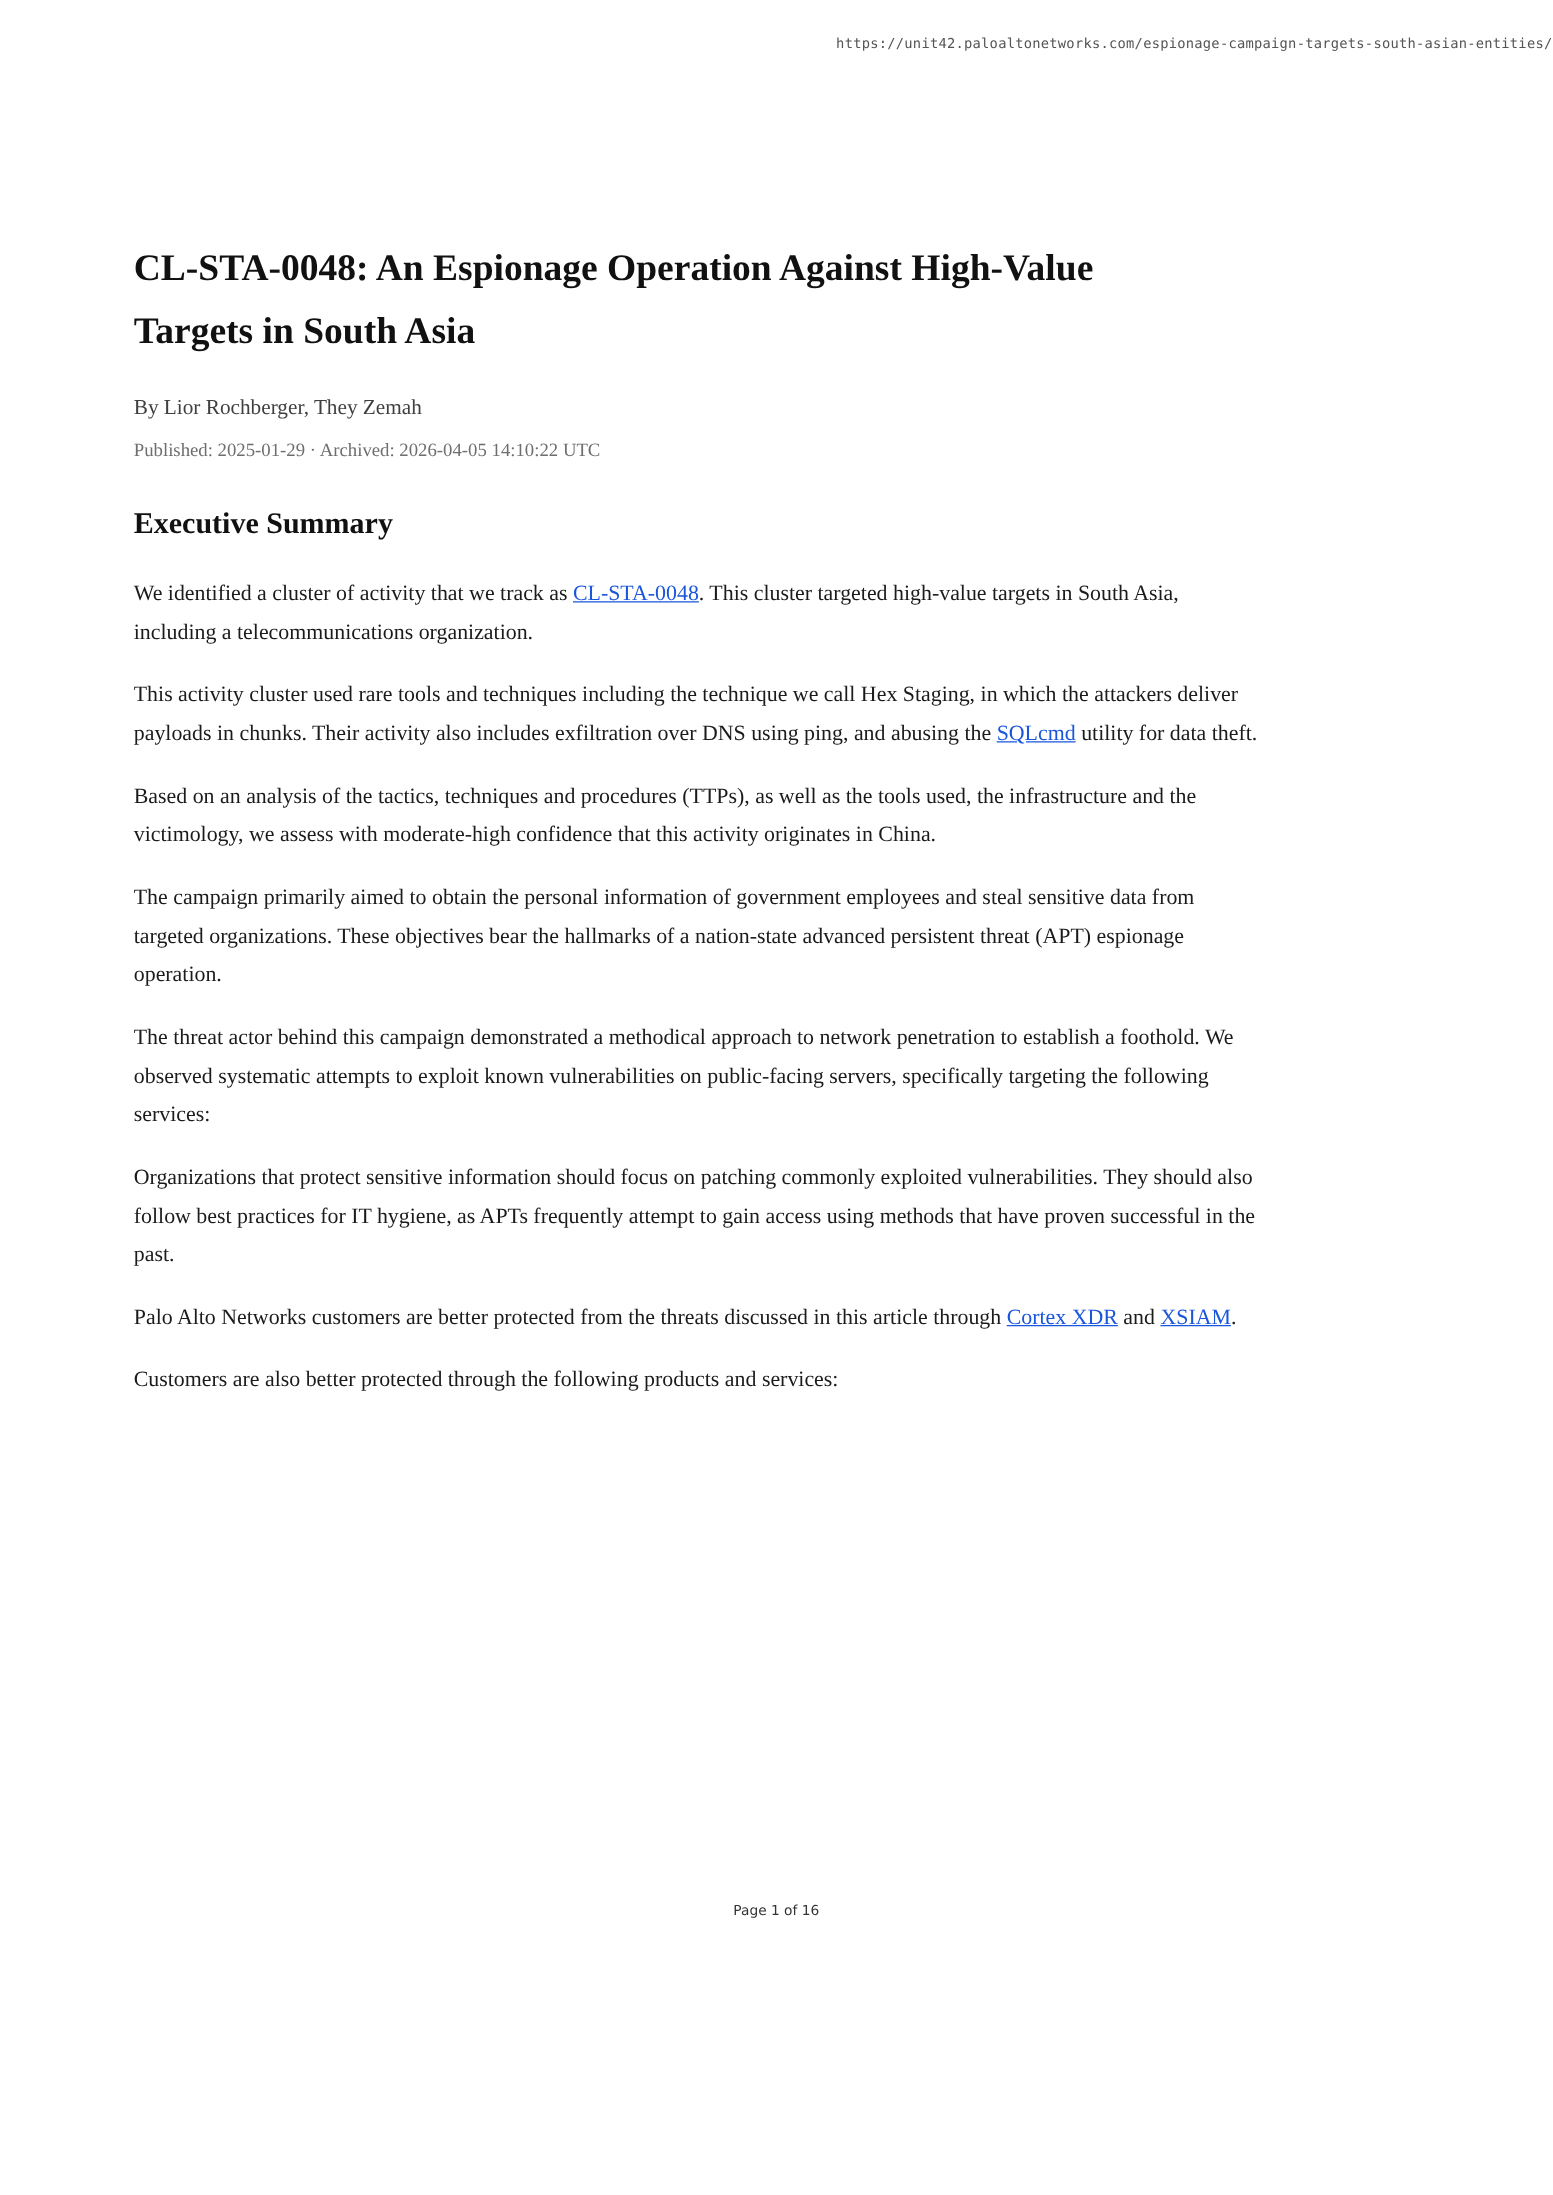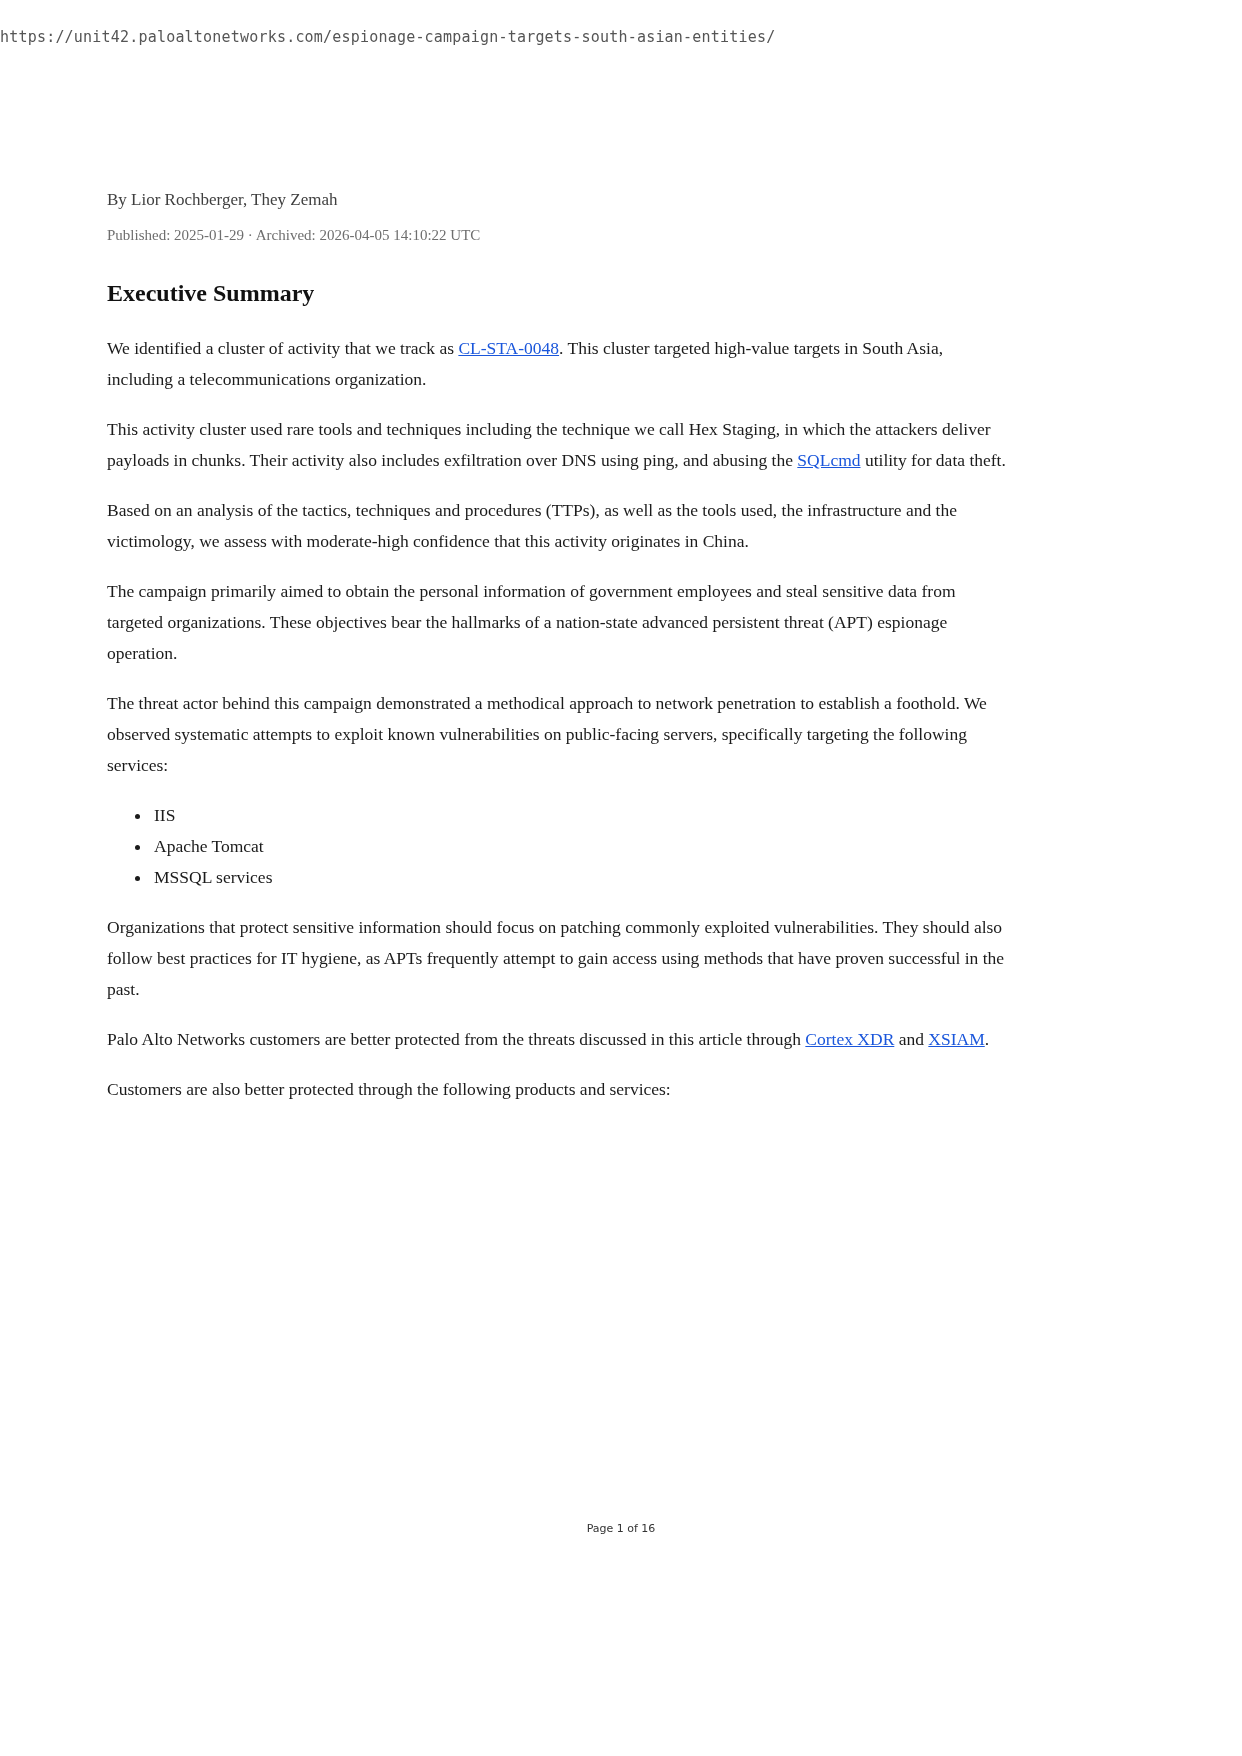--- a/index.html
+++ b/index.html
@@ -10,23 +10,23 @@
     position: relative;
     font-family: "Liberation Serif", serif;
     color: #1b1b1b;
     overflow: hidden;
   }
   .print-url {
     position: absolute;
     top: 28px;
     left: 0;
     right: 0;
-    text-align: left;
+    text-align: right;
     font-family: "DejaVu Sans Mono", monospace;
-    font-size: 15px;
+    font-size: 11px;
     letter-spacing: 0.2px;
     color: #555555;
   }
   .content {
     position: absolute;
     top: 190px;
     left: 107px;
     width: 905px;
   }
   h1.article-title {
@@ -84,38 +84,37 @@
 </style>
 </head>
 <body>
 
 <div class="page">
 
   <div class="print-url">https://unit42.paloaltonetworks.com/espionage-campaign-targets-south-asian-entities/</div>
 
   <div class="content">
 
+    <h1 class="article-title">
+      <span>CL-STA-0048: An Espionage Operation Against High-Value</span>
+      <span>Targets in South Asia</span>
+    </h1>
 
     <p class="byline">By Lior Rochberger, They Zemah</p>
 
     <p class="meta">Published: 2025-01-29 · Archived: 2026-04-05 14:10:22 UTC</p>
 
     <h2 class="section-heading">Executive Summary</h2>
 
     <div id="blocks">
         <p class="body-p">We identified a cluster of activity that we track as <a href="#" class="inline-link">CL-STA-0048</a>. This cluster targeted high-value targets in South Asia, including a telecommunications organization.</p>
         <p class="body-p">This activity cluster used rare tools and techniques including the technique we call Hex Staging, in which the attackers deliver payloads in chunks. Their activity also includes exfiltration over DNS using ping, and abusing the <a href="#" class="inline-link">SQLcmd</a> utility for data theft.</p>
         <p class="body-p">Based on an analysis of the tactics, techniques and procedures (TTPs), as well as the tools used, the infrastructure and the victimology, we assess with moderate-high confidence that this activity originates in China.</p>
         <p class="body-p">The campaign primarily aimed to obtain the personal information of government employees and steal sensitive data from targeted organizations. These objectives bear the hallmarks of a nation-state advanced persistent threat (APT) espionage operation.</p>
         <p class="body-p">The threat actor behind this campaign demonstrated a methodical approach to network penetration to establish a foothold. We observed systematic attempts to exploit known vulnerabilities on public-facing servers, specifically targeting the following services:</p>
-        <ul class="body-ul">
-          <li>IIS</li>
-          <li>Apache Tomcat</li>
-          <li>MSSQL services</li>
-        </ul>
         <p class="body-p">Organizations that protect sensitive information should focus on patching commonly exploited vulnerabilities. They should also follow best practices for IT hygiene, as APTs frequently attempt to gain access using methods that have proven successful in the past.</p>
         <p class="body-p">Palo Alto Networks customers are better protected from the threats discussed in this article through <a href="#" class="inline-link">Cortex XDR</a> and <a href="#" class="inline-link">XSIAM</a>.</p>
         <p class="body-p">Customers are also better protected through the following products and services:</p>
       </div>
 
   </div>
 
   <div class="page-footer">Page 1 of 16</div>
 
 </div>

